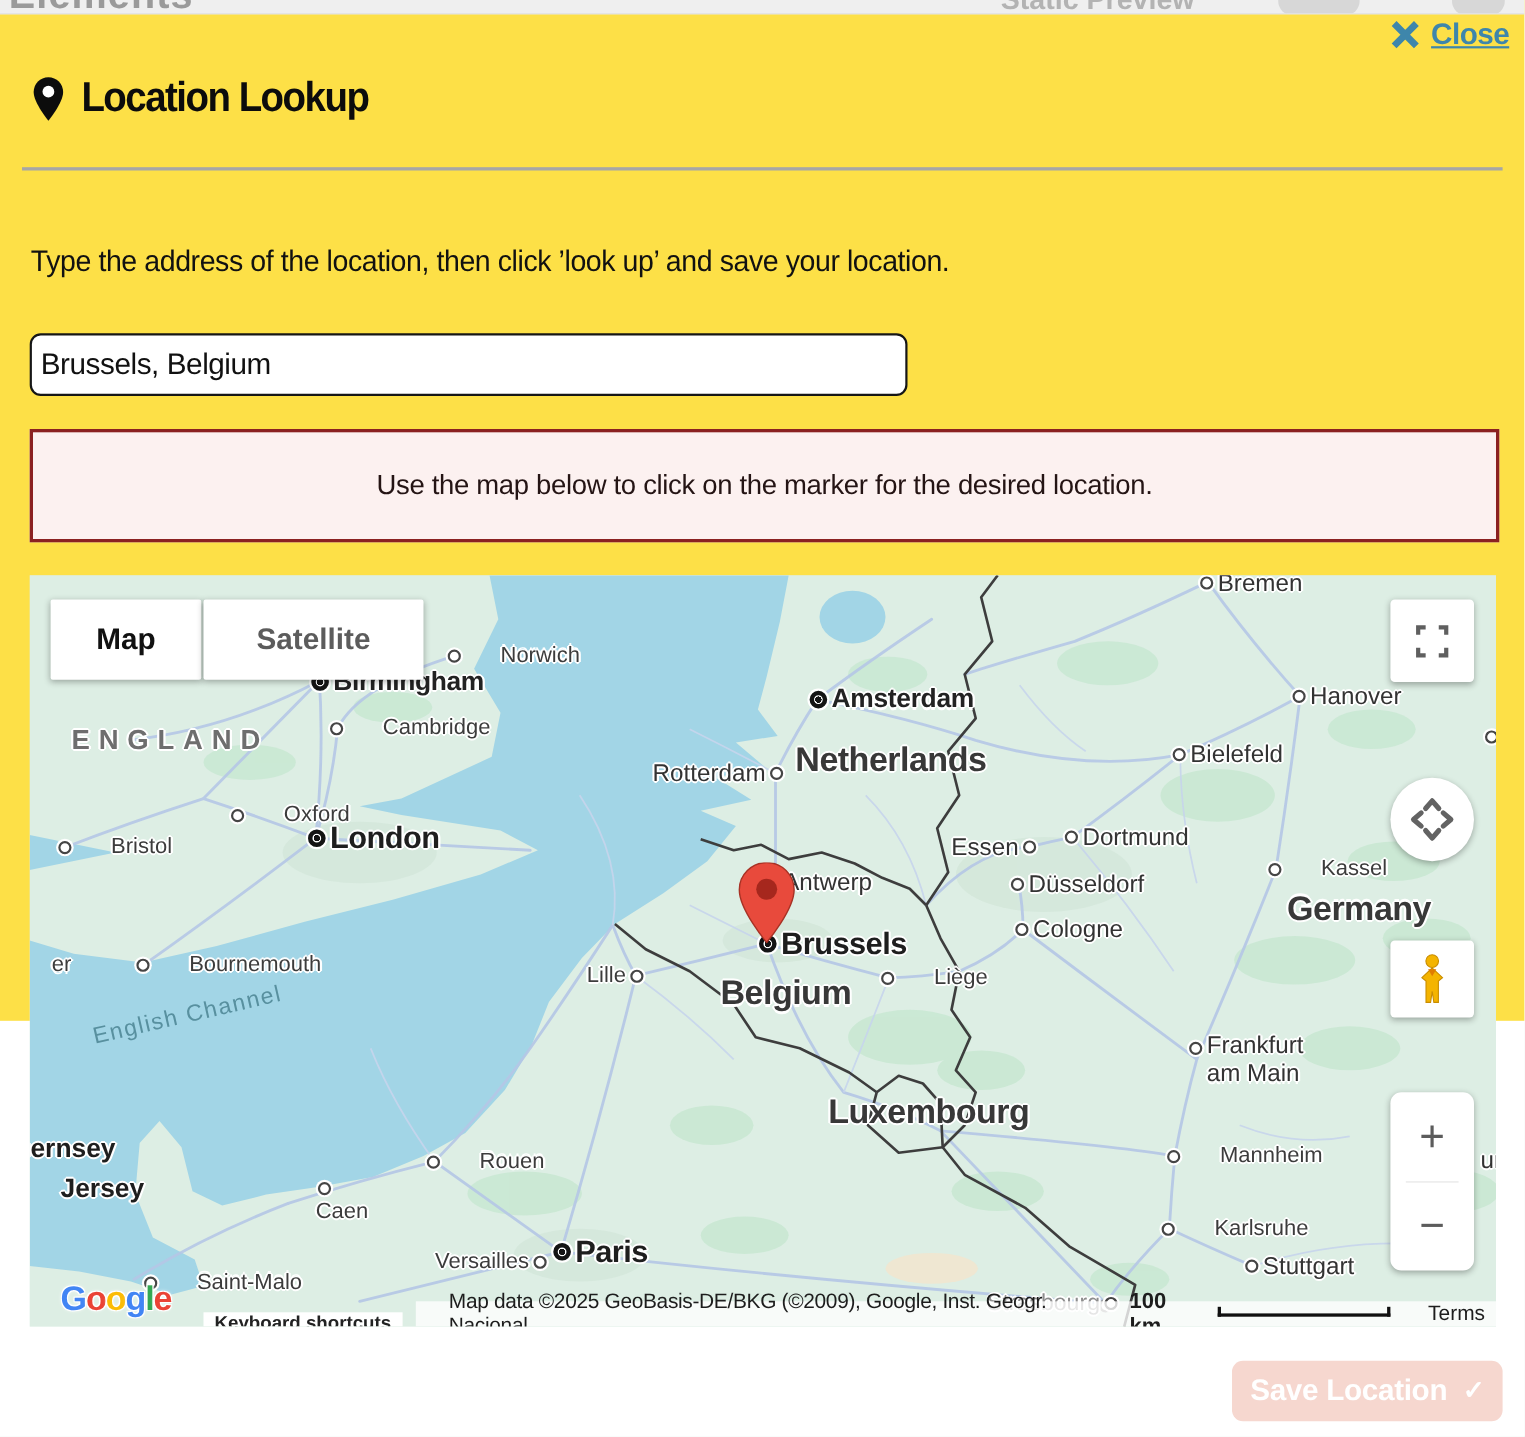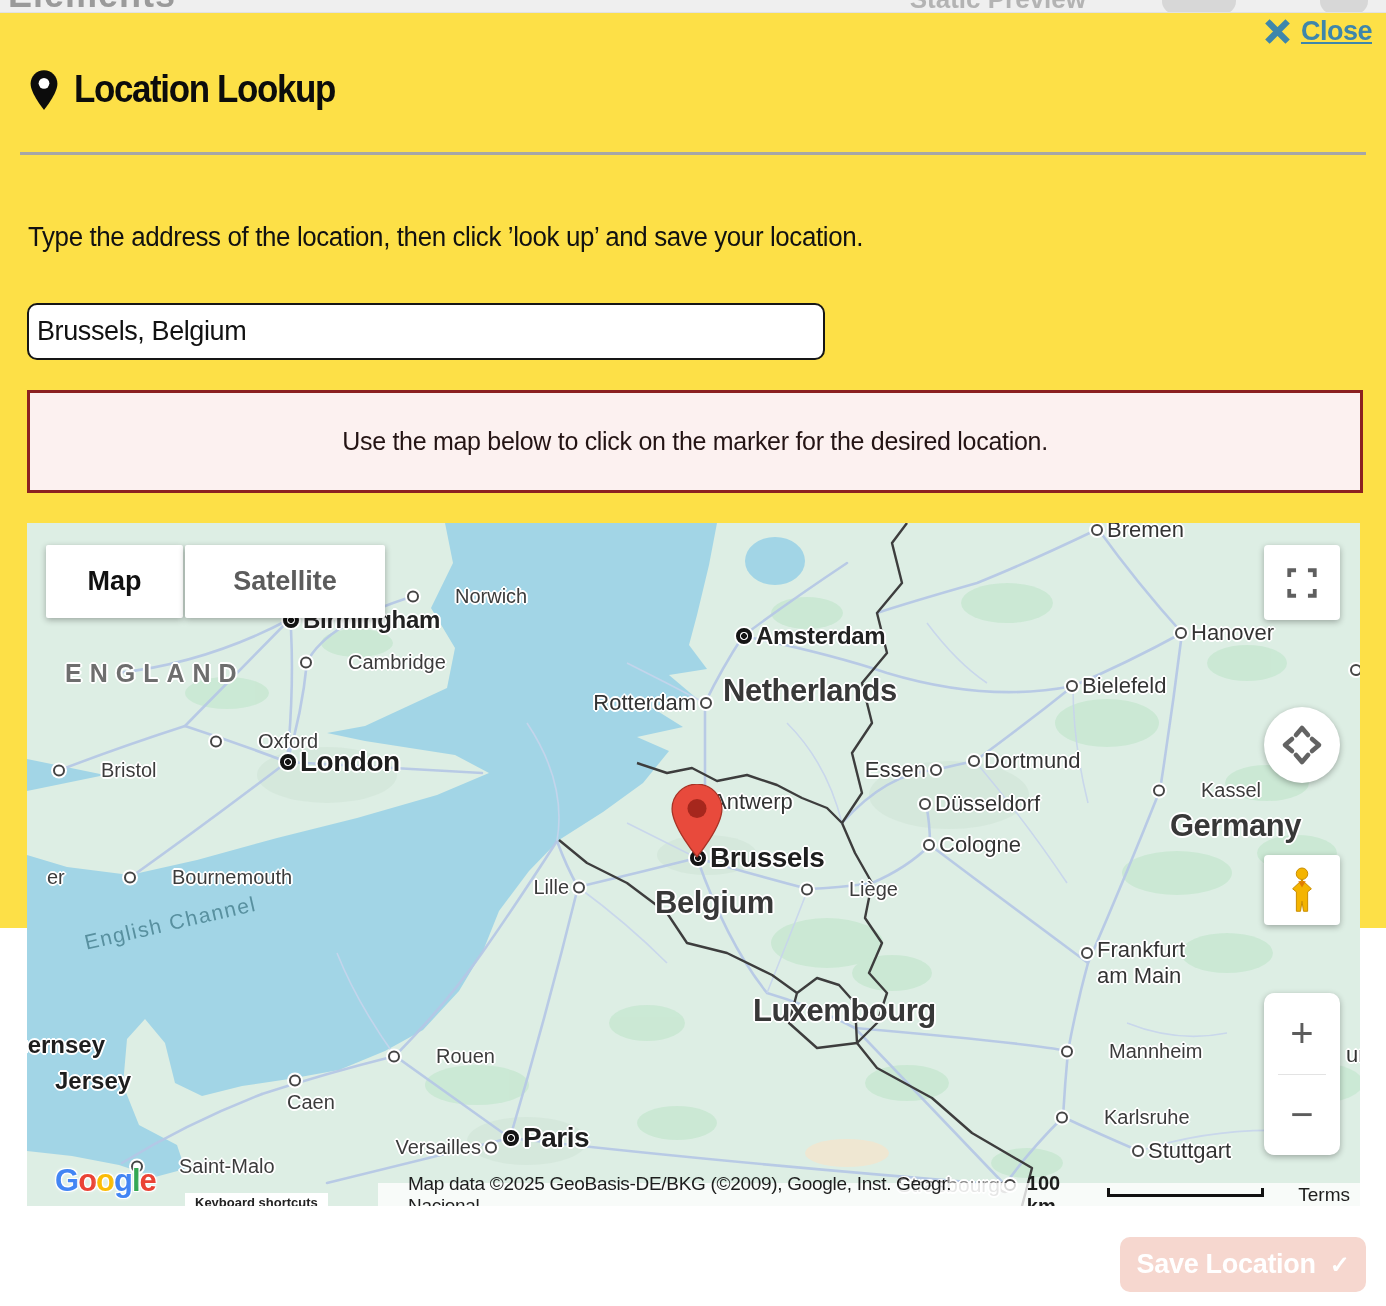--- a/index.html
+++ b/index.html
@@ -64,21 +64,21 @@
   .fs-btn { left:1237px; top:22px; width:76px; height:75px; border-radius:4px; display:flex; align-items:center; justify-content:center; cursor:pointer; }
   .pan-btn { left:1237px; top:184px; width:76px; height:76px; border-radius:50%; display:flex; align-items:center; justify-content:center; cursor:pointer; }
   .pegman-btn { left:1237px; top:332px; width:76px; height:70px; border-radius:4px; display:flex; align-items:center; justify-content:center; cursor:pointer; }
   .zoomctl { left:1237px; top:470px; width:76px; height:162px; border-radius:10px; display:flex; flex-direction:column; cursor:pointer; }
   .zbtn { flex:1; display:flex; align-items:center; justify-content:center; font-size:40px; color:#5c5c5c; font-weight:500; }
   .zdiv { height:1px; background:#e3e3e3; margin:0 14px; }
 
   
   .glogo { position:absolute; left:28px; bottom:7px; z-index:9; font-size:31px; font-weight:700; letter-spacing:-1px; text-shadow:1px 1px 0 #fff,-1px -1px 0 #fff,1px -1px 0 #fff,-1px 1px 0 #fff,0 0 4px #fff; }
   .kbbox { position:absolute; left:158px; bottom:0; height:13px; background:#fff; padding:0 10px; overflow:hidden; z-index:9; }
-  .kbbox span { display:block; font-size:13px; font-weight:700; color:#222; line-height:20px; }
+  .kbbox span { display:block; font-size:17px; font-weight:700; color:#222; line-height:20px; }
   .attr-bar { position:absolute; left:351px; right:0; bottom:0; height:23px; background:rgba(255,255,255,0.78); z-index:8; display:flex; align-items:center; font-size:19px; color:#1d1d1d; }
   .attr-text { margin-left:30px; letter-spacing:-0.3px; }
   .scale-label { margin-left:auto; font-weight:700; font-size:20px; }
   .scale-bar { width:158px; height:9px; border-left:3px solid #111; border-right:3px solid #111; border-bottom:3px solid #111; margin:0 0 4px 12px; }
   .terms { margin-left:34px; margin-right:10px; color:#1d1d1d; text-decoration:none; }
 
   .save { position:absolute; left:1120px; top:1237px; width:246px; height:55px; background:#f6d7cf; border:none; border-radius:10px; color:#fff; font-size:27px; font-weight:700; display:flex; align-items:center; justify-content:center; gap:14px; letter-spacing:-0.3px; font-family:"Liberation Sans",sans-serif; }
   .save .chk { font-size:24px; font-weight:900; }
 </style>
 </head>

